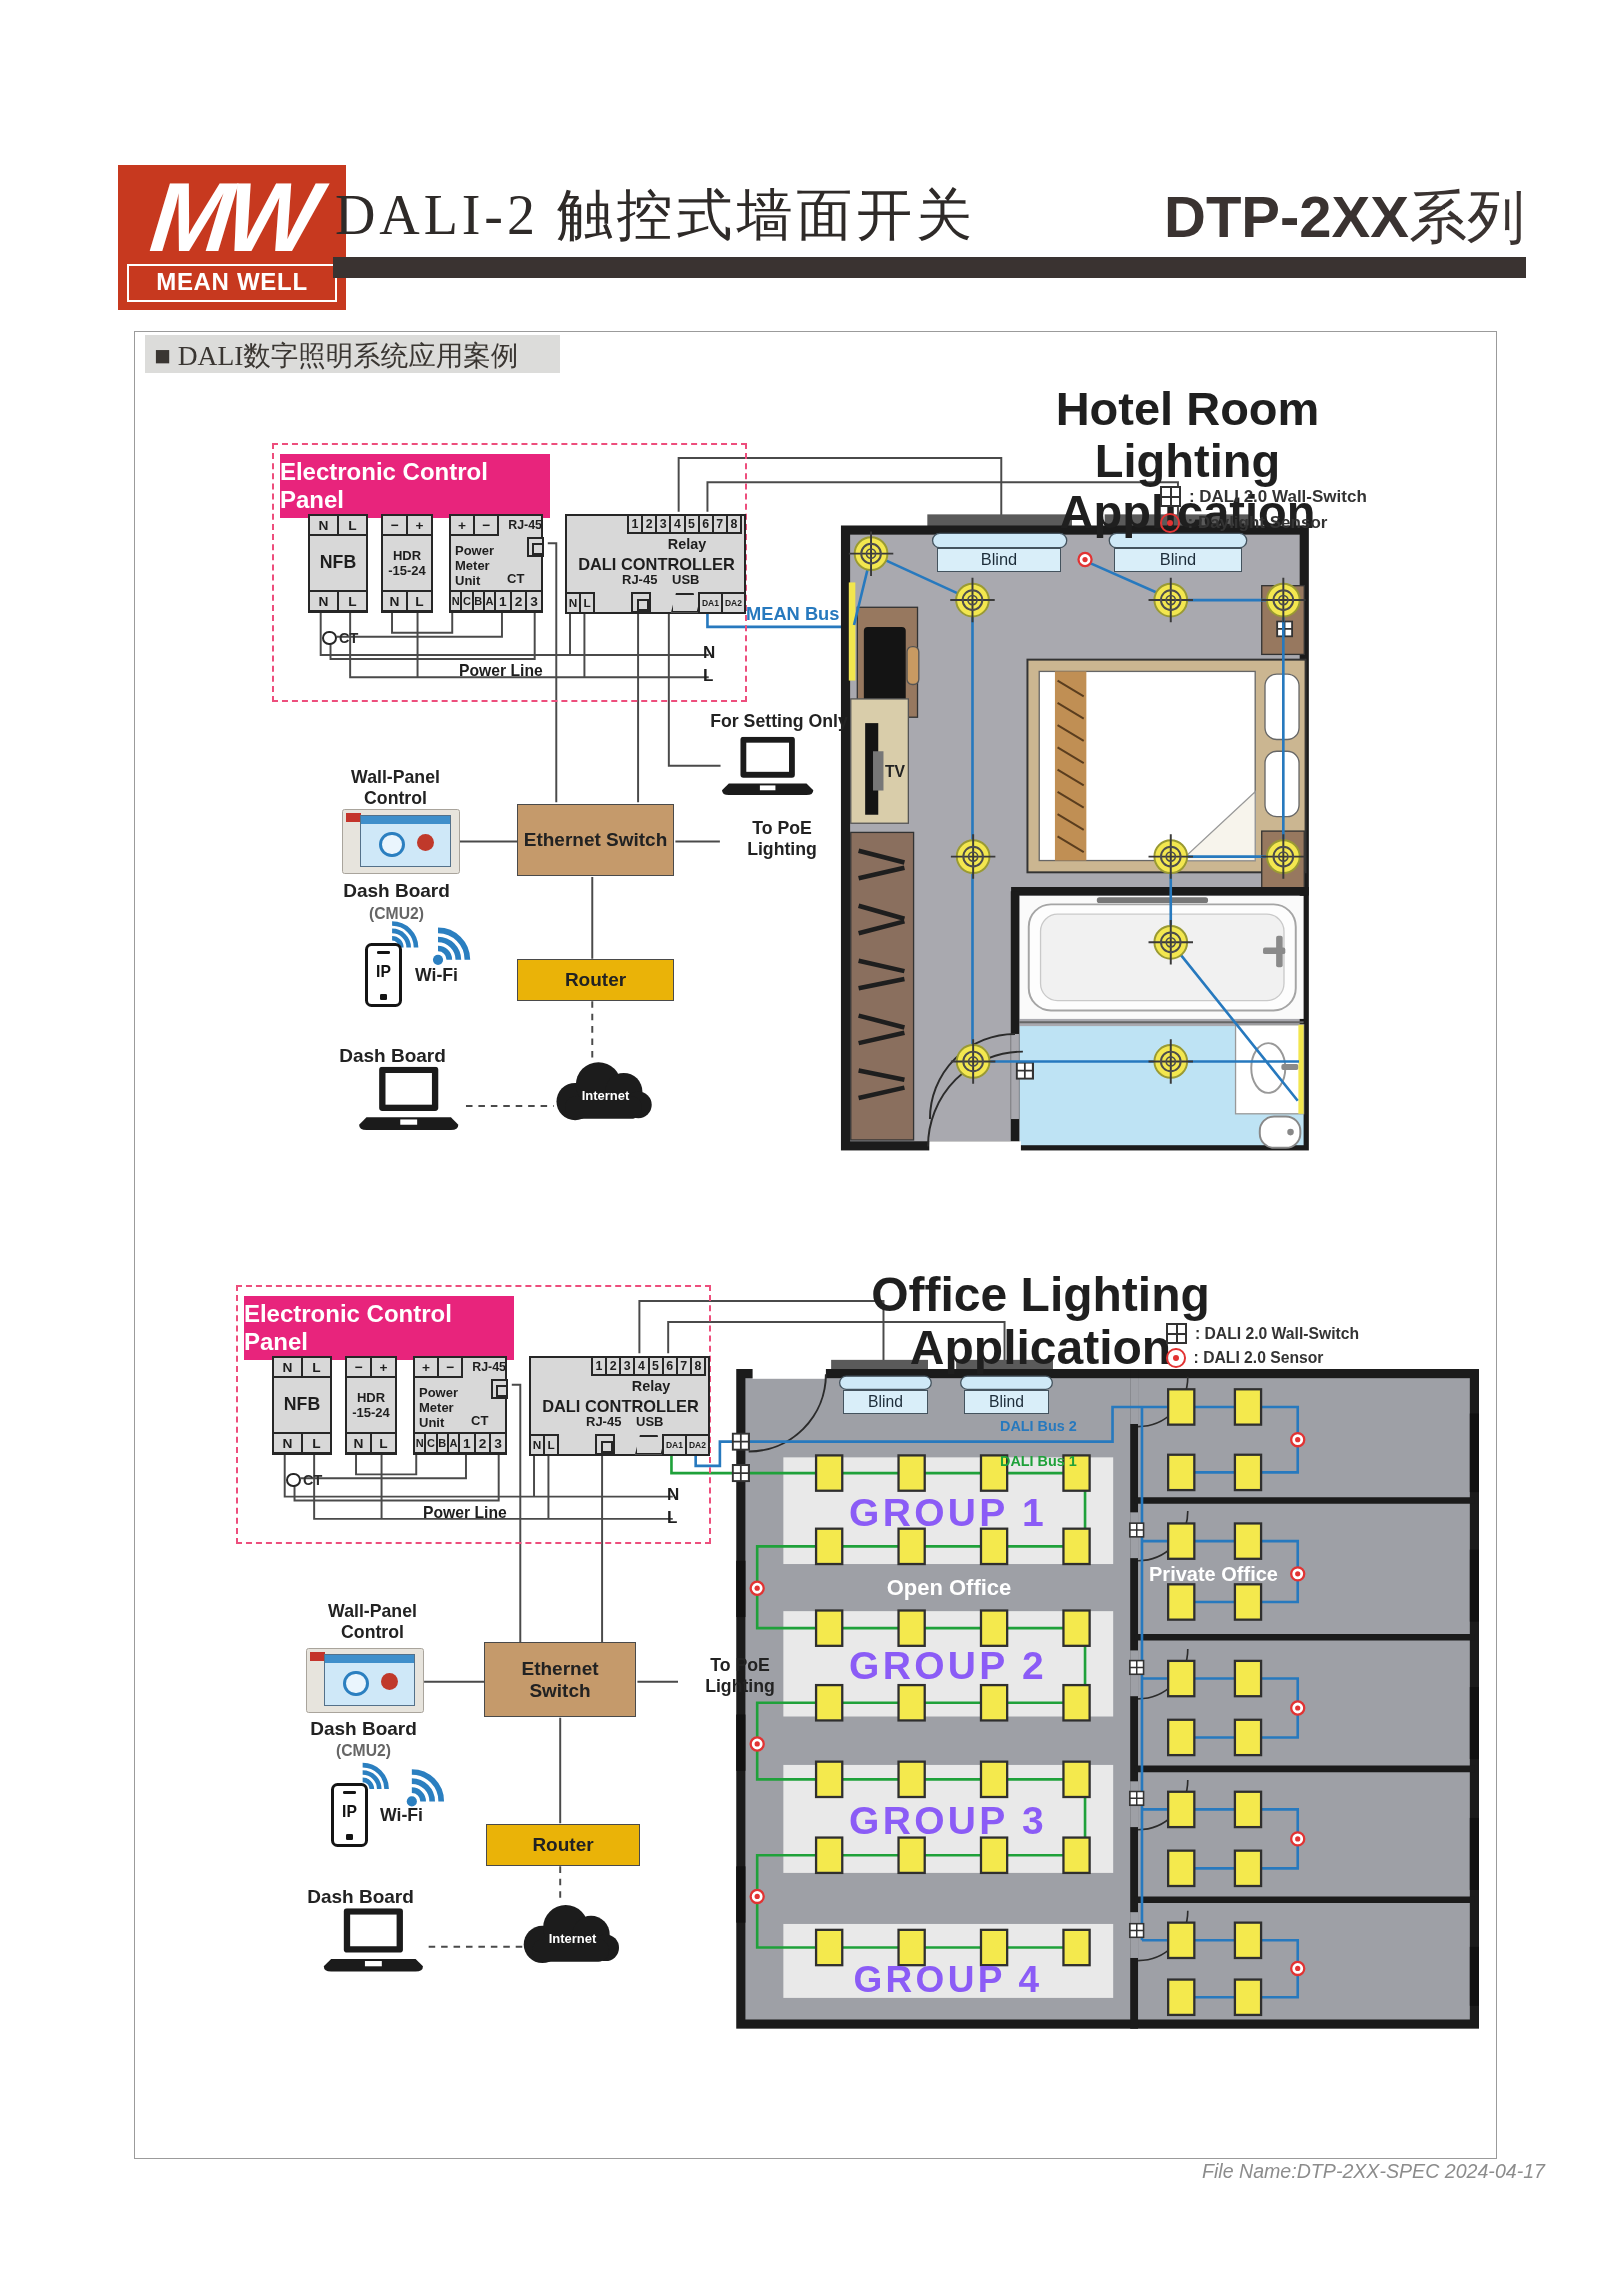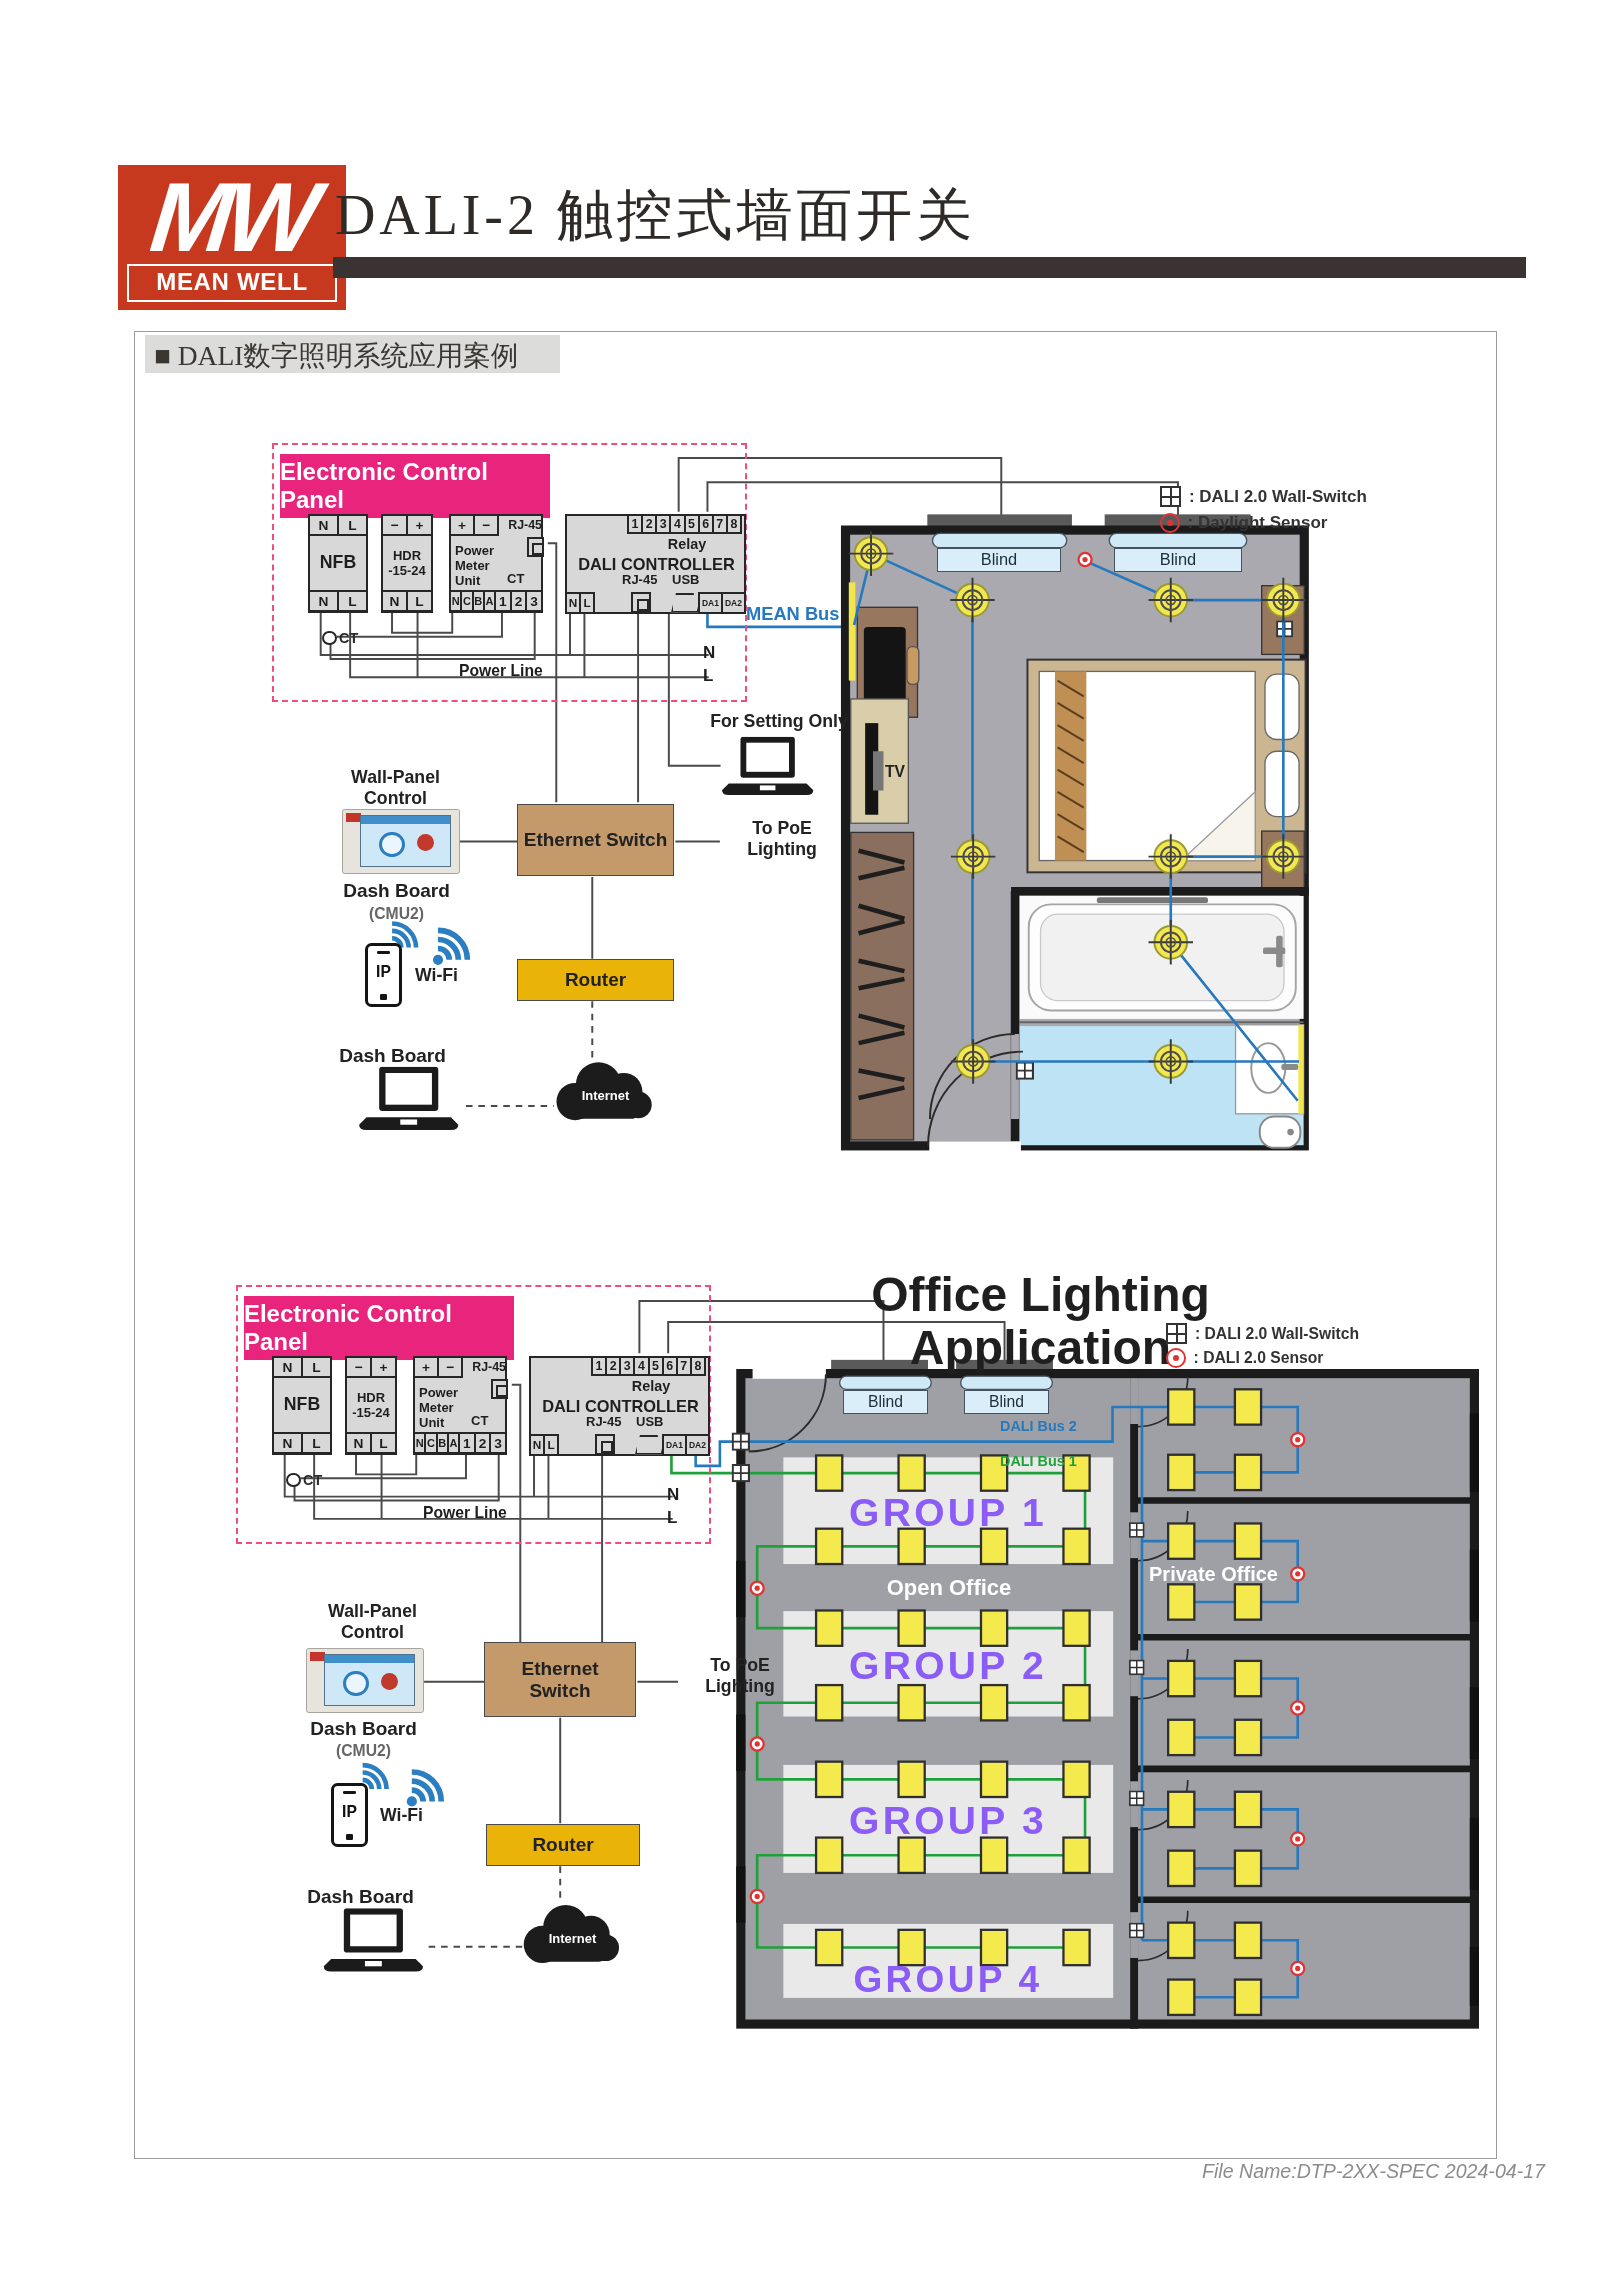--- a/index.html
+++ b/index.html
@@ -375,25 +375,30 @@
   <use href="#wifi" x="540" y="2686" width="62" height="62"></use>
   <use href="#wifi" x="612" y="2694" width="76" height="76"></use>
   <use href="#cloud" x="782" y="2900" width="175" height="112"></use>
 </svg>
 
 <div class="logo">
   <div class="logo-mw">MW</div>
   <div class="logo-brand">MEAN WELL</div>
 </div>
 <div class="prod-title">DALI-2 触控式墙面开关</div>
+<div class="series-title"><span>DTP-2XX</span><span class="zh">系列</span></div>
 <div class="header-bar"></div>
 
 <div class="content-box"></div>
 <div class="section-label">■ DALI数字照明系统应用案例</div>
 
+<div class="app-title" style="left:975px;top:383px;width:425px;font-size:47px;">
+  <div>Hotel Room</div>
+  <div>Lighting Application</div>
+</div>
 <div class="legend-row" style="left:1160px;top:486px;">
   <span class="lg-ws">
         <i class="v"></i>
         <i class="h"></i>
       </span>
   <span>: DALI 2.0 Wall-Switch</span>
 </div>
 <div class="legend-row" style="left:1160px;top:513px;">
   <span class="lg-sn">
         <b></b>

